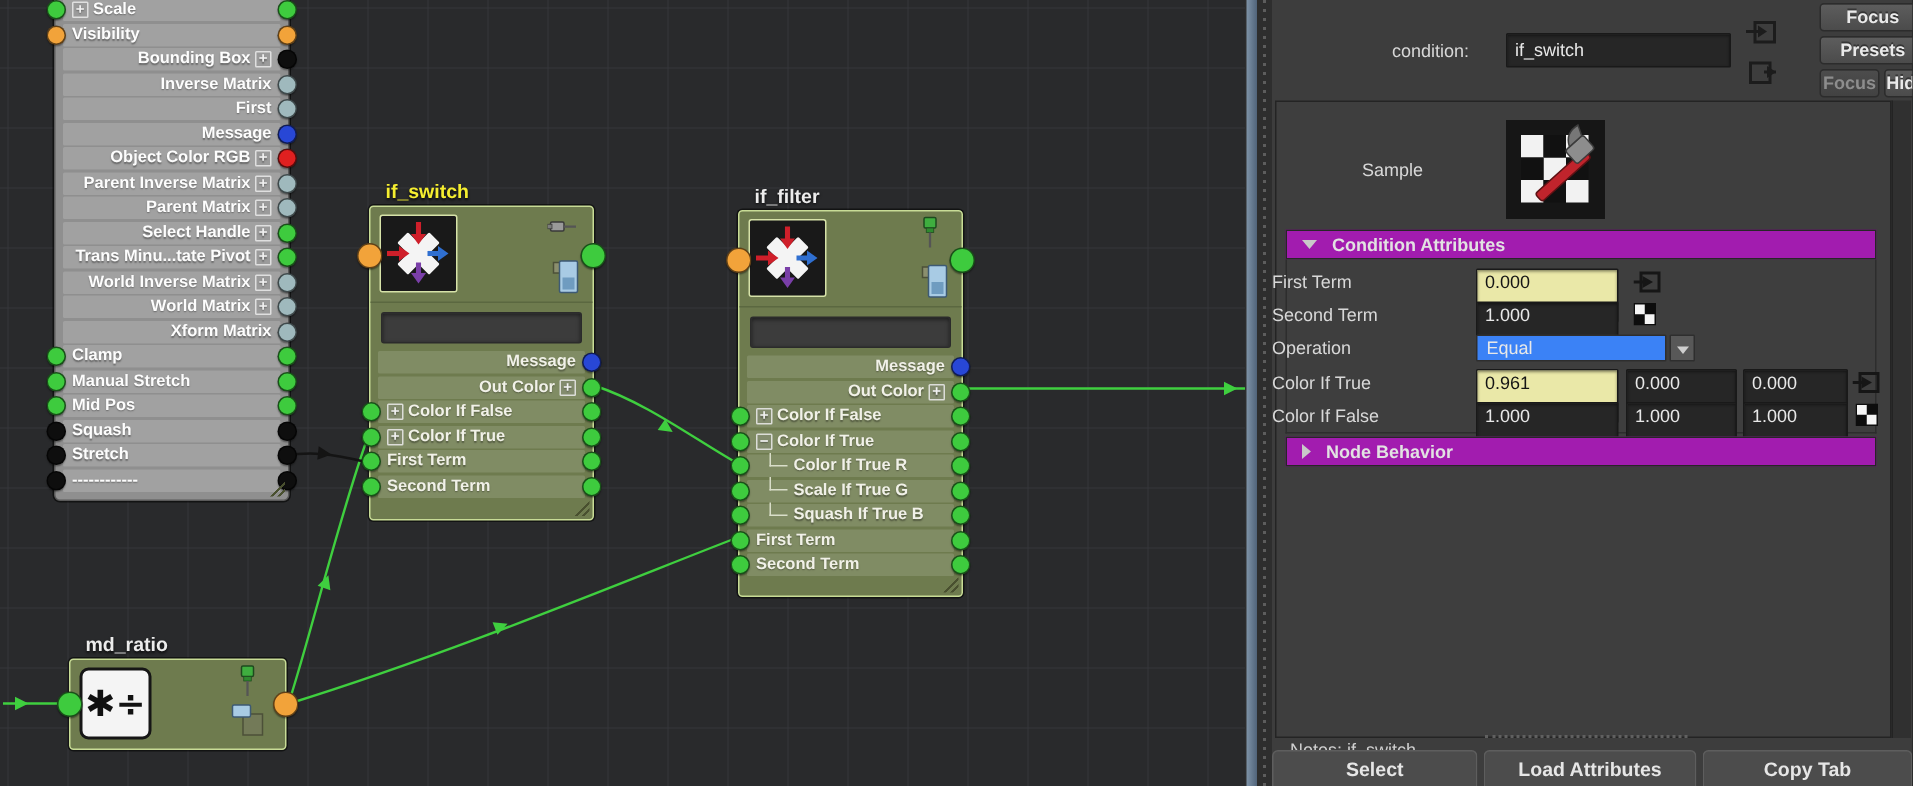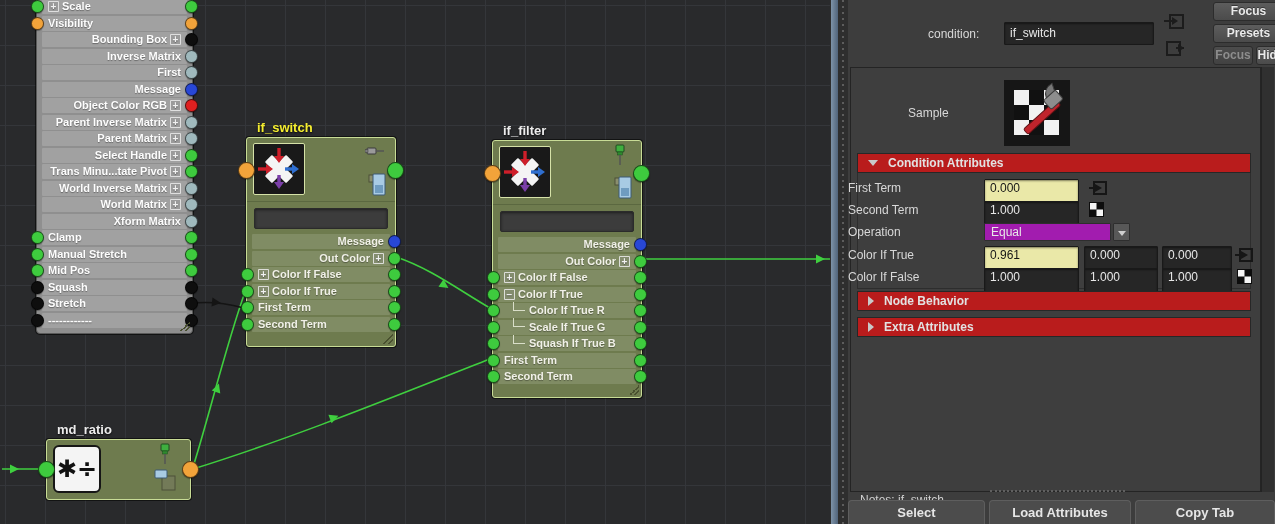--- a/index.html
+++ b/index.html
@@ -61,29 +61,29 @@
       color:#dcdcdc;font-size:12px;z-index:4;}
   .ae .lbl{position:absolute;text-align:left;color:#d8d8d8;}
   .fld{position:absolute;height:36px;background:#262626;border:1px solid #191919;
        box-shadow:inset 0 1px 2px rgba(0,0,0,.45);color:#e8e8e8;font-size:12px;
        line-height:16px;padding-left:5px;border-radius:1px;}
   .fld.hl{background:#eae8a8;color:#151515;}
   .btn{position:absolute;background:linear-gradient(#5d5d5d,#4b4b4b);border:1px solid #2c2c2c;
        border-radius:3px;color:#eaeaea;font-size:12px;font-weight:bold;text-align:center;
        text-shadow:0 -1px 0 rgba(0,0,0,.4);margin-left:16px;}
   .btn.dis{color:#8d8d8d;background:linear-gradient(#4c4c4c,#424242);text-shadow:none;}
-  .sect{position:absolute;left:9px;width:394px;height:20px;background:#b91c1c;
+  .sect{position:absolute;left:9px;width:394px;height:20px;background:#a21caf;
         border:1px solid #272727;display:flex;align-items:center;gap:10px;padding-left:10px;
         font-weight:bold;color:#e2e2e2;}
   .tri-d{width:0;height:0;border-left:5px solid transparent;border-right:5px solid transparent;
          border-top:6px solid #c9c9c9;}
   .tri-r{width:0;height:0;border-top:5px solid transparent;border-bottom:5px solid transparent;
          border-left:6px solid #c9c9c9;}
   .group{position:absolute;left:9px;width:394px;border:1px solid #2d2d2d;border-top:none;background:#3e3e3e;}
-  .dd{position:absolute;height:18px;background:#a21caf;border:1px solid #2e2e2e;color:#e8e8e8;
+  .dd{position:absolute;height:18px;background:#3b82f6;border:1px solid #2e2e2e;color:#e8e8e8;
       line-height:16px;padding-left:6px;border-radius:1px;}
   .ddbtn{position:absolute;width:17px;height:18px;background:#585858;border:1px solid #2e2e2e;
          border-radius:1px;}
   .ddbtn::after{content:"";position:absolute;left:4px;top:7px;width:0;height:0;
       border-left:4px solid transparent;border-right:4px solid transparent;border-top:5px solid #cfcfcf;}
   .scrollwrap{position:absolute;left:2px;top:67px;width:411px;height:425px;
       border:1px solid #242424;background:#3e3e3e;}
   .vscroll{position:absolute;left:413px;top:67px;width:13px;height:425px;background:#303030;
       border-left:1px solid #232323;}
   .footbtn{position:absolute;top:500px;height:26px;background:#4c4c4c;border:1px solid #5e5e5e;
@@ -494,24 +494,20 @@
     <svg style="position:absolute;left:389px;top:269px;" width="15" height="15">
       <rect width="15" height="15" fill="#0d0d0d"></rect>
       <rect x="1" y="1" width="6.5" height="6.5" fill="#f5f5f5"></rect>
       <rect x="7.5" y="7.5" width="6.5" height="6.5" fill="#f5f5f5"></rect>
     </svg>
 
     <div class="sect" style="top:291px;">
       <span class="tri-r"></span>
       <span>Node Behavior</span>
     </div>
-    <div class="sect" style="top:317px;">
-      <span class="tri-r"></span>
-      <span>Extra Attributes</span>
-    </div>
 
     <div class="notes">Notes: if_switch</div>
     <div class="draghandle"></div>
 
     <div class="footbtn" style="left:0;width:137px;">Select</div>
     <div class="footbtn" style="left:141px;width:142px;">Load Attributes</div>
     <div class="footbtn" style="left:287px;width:140px;">Copy Tab</div>
 
     <div class="vscroll"></div>
   </div>

